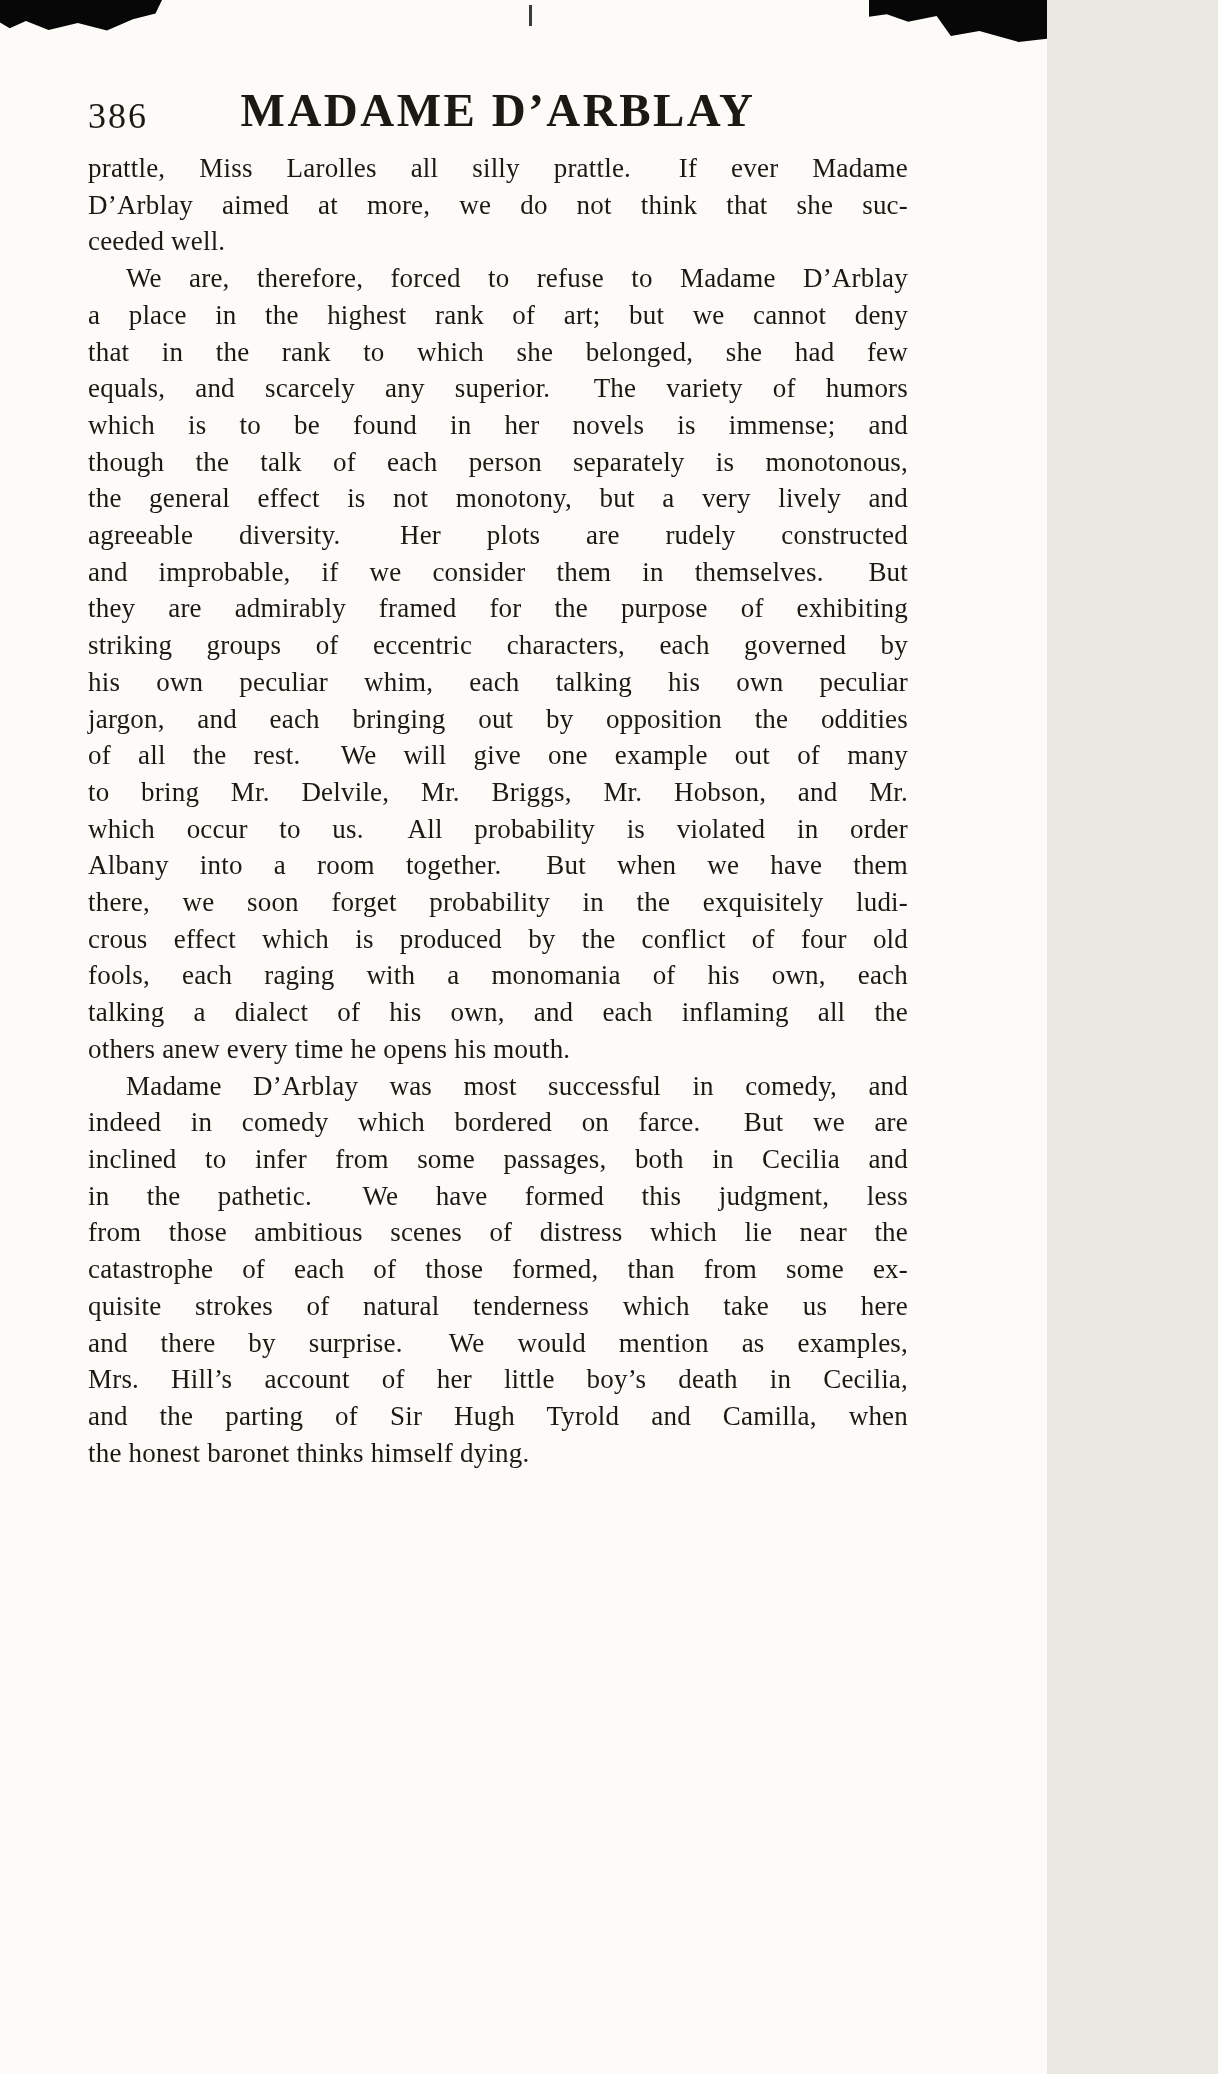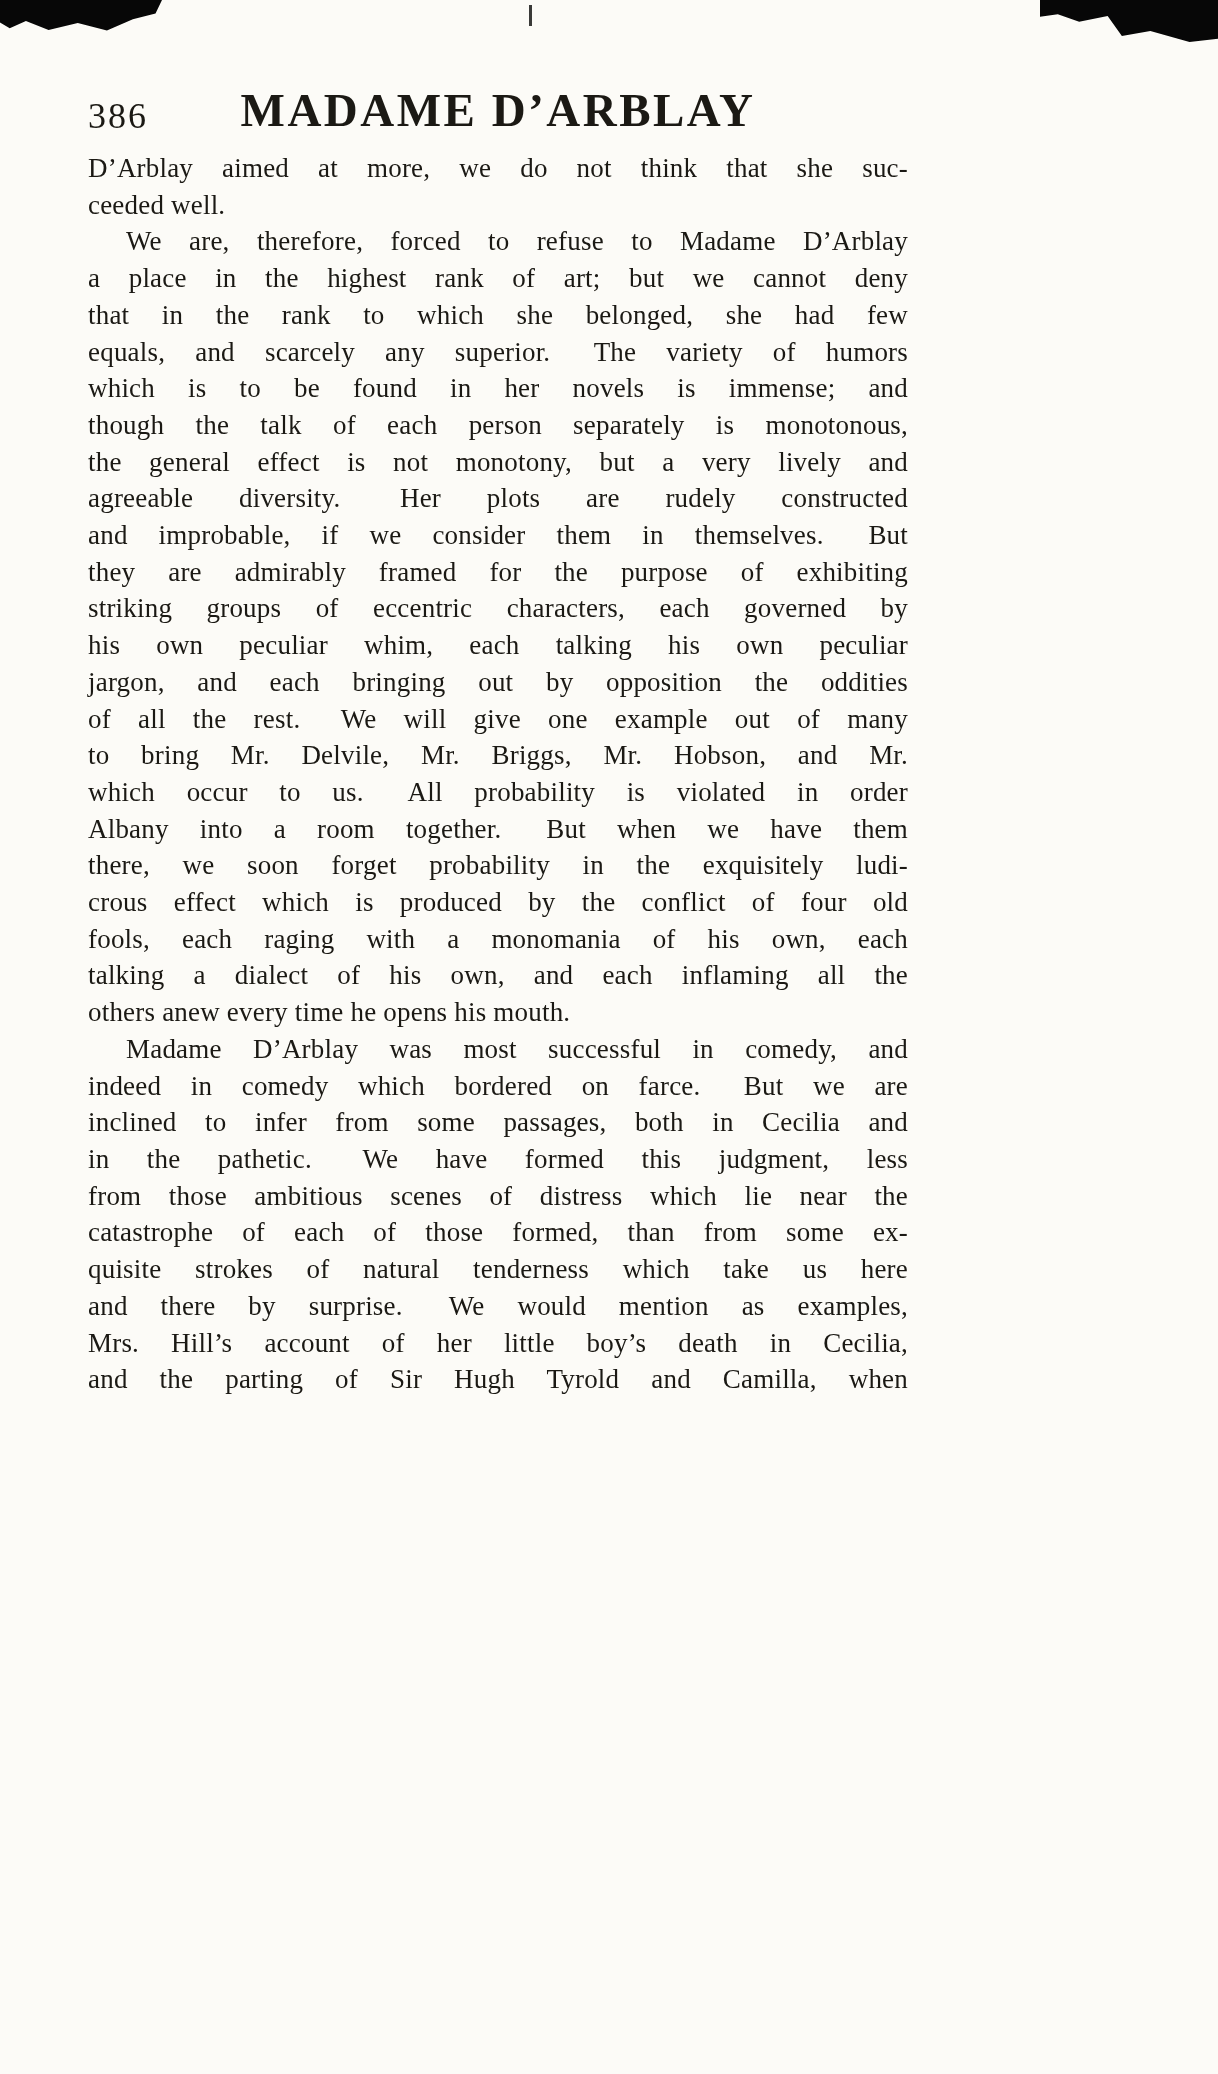--- a/index.html
+++ b/index.html
@@ -1,21 +1,21 @@
 <!DOCTYPE html>
 <html><head>
 <meta charset="utf-8">
 <style>
   * { box-sizing: border-box; }
   html, body { margin: 0; padding: 0; }
   body { background: #e9e7e1; }
 
   .scan-page {
     position: relative;
-    width: 1218px;
+    width: 1047px;
     height: 2074px;
     background: #fcfbf7;
     overflow: hidden;
     font-family: "Liberation Serif", "DejaVu Serif", serif;
     color: #1b1914;
   }
 
   
   .artifact { position: absolute; background: #070707; }
   .artifact.tl {
@@ -75,20 +75,21 @@
   <div class="artifact tc"></div>
   <div class="artifact tr"></div>
 
   <header class="page-header">
     <span class="page-number">386</span>
     <h1 class="running-title">MADAME D’ARBLAY</h1>
   </header>
 
   <main class="page-body">
       <div class="paragraph">
+        <div class="line">prattle, Miss Larolles all silly prattle.  If ever Madame</div>
         <div class="line">D’Arblay aimed at more, we do not think that she suc-</div>
         <div class="line last">ceeded well.</div>
       </div>
       <div class="paragraph">
         <div class="line indent">We are, therefore, forced to refuse to Madame D’Arblay</div>
         <div class="line">a place in the highest rank of art; but we cannot deny</div>
         <div class="line">that in the rank to which she belonged, she had few</div>
         <div class="line">equals, and scarcely any superior.  The variety of humors</div>
         <div class="line">which is to be found in her novels is immense; and</div>
         <div class="line">though the talk of each person separately is monotonous,</div>
@@ -113,16 +114,17 @@
         <div class="line indent">Madame D’Arblay was most successful in comedy, and</div>
         <div class="line">indeed in comedy which bordered on farce.  But we are</div>
         <div class="line">inclined to infer from some passages, both in Cecilia and</div>
         <div class="line">in the pathetic.  We have formed this judgment, less</div>
         <div class="line">from those ambitious scenes of distress which lie near the</div>
         <div class="line">catastrophe of each of those formed, than from some ex-</div>
         <div class="line">quisite strokes of natural tenderness which take us here</div>
         <div class="line">and there by surprise.  We would mention as examples,</div>
         <div class="line">Mrs. Hill’s account of her little boy’s death in Cecilia,</div>
         <div class="line">and the parting of Sir Hugh Tyrold and Camilla, when</div>
+        <div class="line last">the honest baronet thinks himself dying.</div>
       </div>
     </main>
 
 </div>
 
 </body></html>

